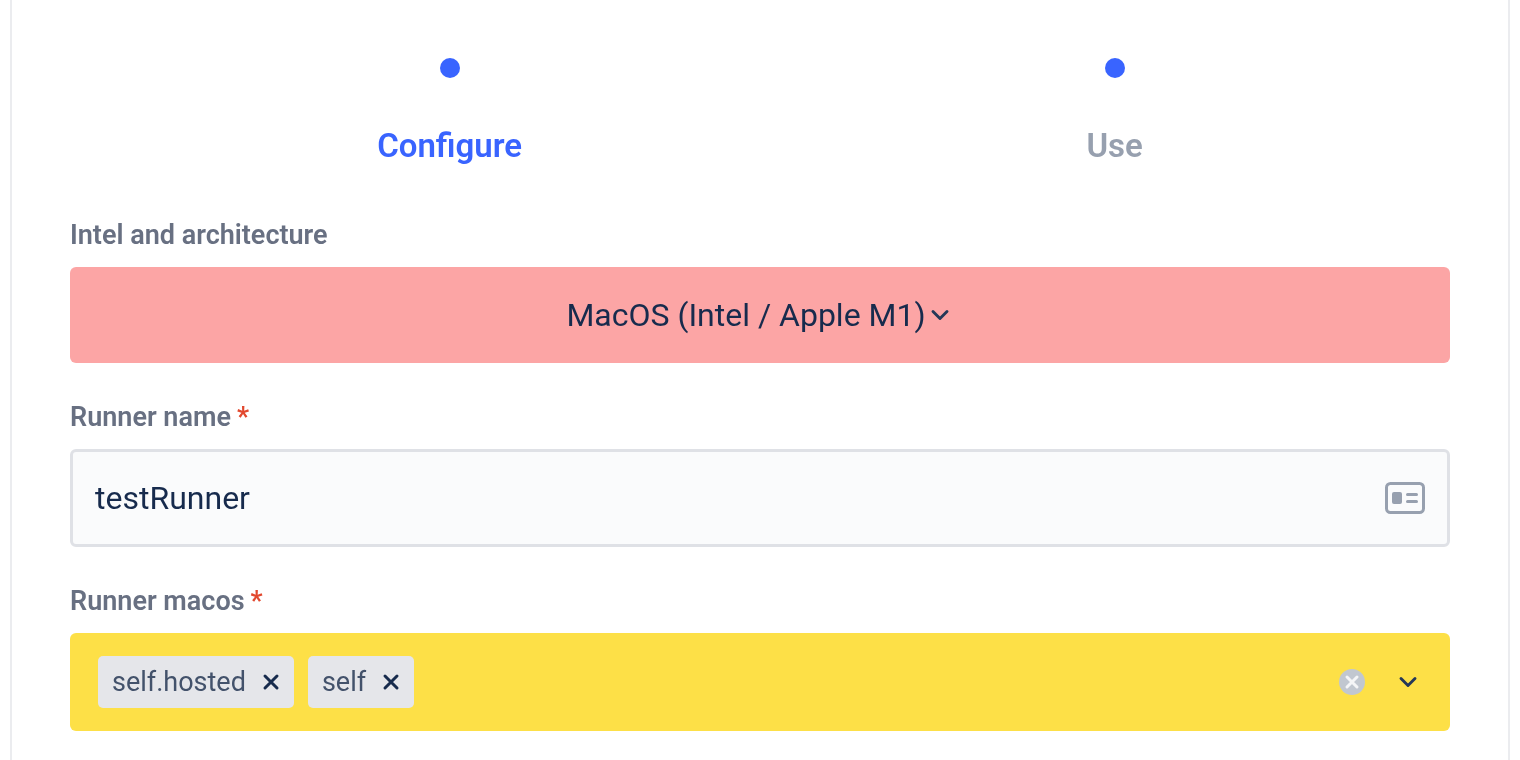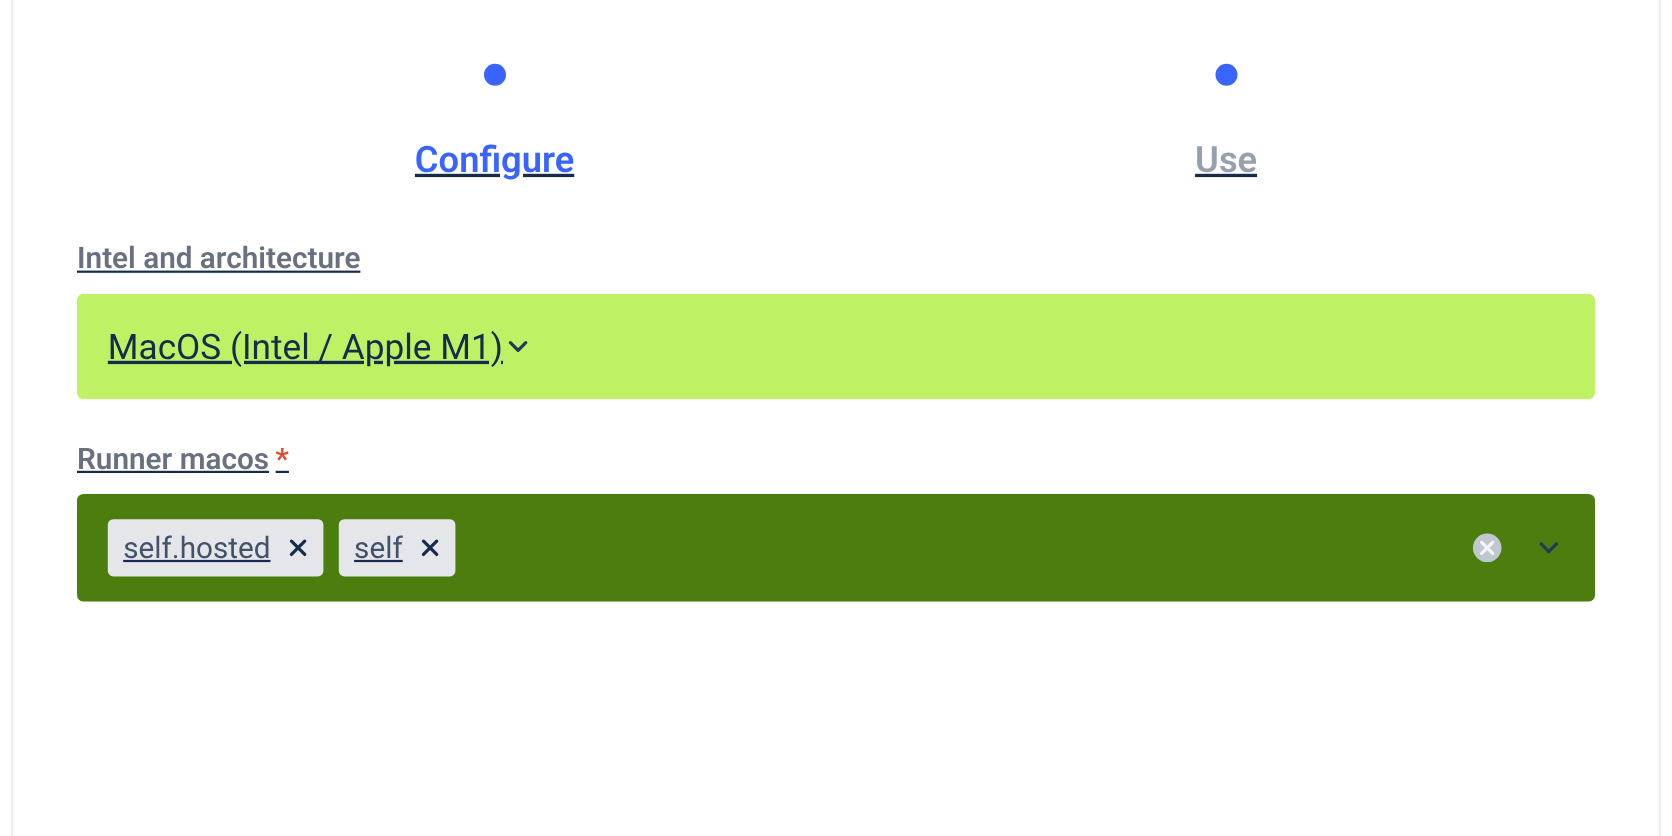--- a/index.html
+++ b/index.html
@@ -14,21 +14,20 @@
   .modal {
     position: absolute;
     top: 0;
     left: 10px;
     right: 10px;
     bottom: 0;
     background: #ffffff;
     border-left: 2px solid #ebecef;
     border-right: 2px solid #ebecef;
     padding: 0 51px;
-    text-decoration: underline;
   }
   .stepper {
     display: flex;
     justify-content: space-around;
     align-items: flex-start;
     padding-top: 58px;
     padding-bottom: 54px;
     max-width: 1330px;
     margin: 0 auto;
   }
@@ -64,22 +63,22 @@
     font-size: 27px;
     font-weight: 600;
     color: #687082;
     margin-bottom: 16px;
     display: block;
   }
   .req { color: #e2492f; margin-left: 6px; }
   .select-box {
     display: flex;
     align-items: center;
-    justify-content: flex-start;
-    background: #bef264;
+    justify-content: center;
+    background: #fca5a5;
     border-radius: 6px;
     padding: 0 26px;
     height: 96px;
     cursor: pointer;
     border: 2px solid transparent;
   }
   .select-value {
     font-size: 32px;
     font-weight: 400;
     color: #172b4d;
@@ -102,21 +101,21 @@
     font-size: 32px;
     color: #172b4d;
     outline: none;
     font-family: inherit;
   }
   .id-icon { color:#97a0af; }
   .id-icon svg { width:40px; height:32px; display:block; }
   .tags-box {
     display: flex;
     align-items: center;
-    background: #4d7c0f;
+    background: #fde047;
     border-radius: 6px;
     padding: 0 26px;
     height: 98px;
     gap: 12px;
     border: 2px solid transparent;
     justify-content: space-between;
   }
   .tags-area { display:flex; gap:14px; flex:1; align-items:center; }
   .tag {
     display: inline-flex;
@@ -158,20 +157,36 @@
       <div class="select-box">
         <span class="select-value">MacOS (Intel / Apple M1)</span>
         <span class="chevron-icon">
           <svg viewBox="0 0 24 24">
               <path d="M6 9l6 6 6-6"></path>
             </svg>
         </span>
       </div>
     </div>
 
+    <div class="field-group">
+      <label class="field-label">
+        <span>Runner name</span><span class="req">*</span>
+      </label>
+      <div class="text-input-wrap">
+        <input class="text-input" type="text" value="testRunner" style="">
+        <span class="id-icon">
+          <svg viewBox="0 0 40 32">
+            <rect x="1.5" y="1.5" width="37" height="29" rx="4" fill="none" stroke="#97a0af" stroke-width="3"></rect>
+            <rect x="7" y="10" width="10" height="12" rx="2" fill="#97a0af"></rect>
+            <rect x="21" y="11" width="12" height="3" rx="1.5" fill="#97a0af"></rect>
+            <rect x="21" y="18" width="12" height="3" rx="1.5" fill="#97a0af"></rect>
+          </svg>
+        </span>
+      </div>
+    </div>
 
     <div class="field-group">
       <label class="field-label">
         <span>Runner macos</span><span class="req">*</span>
       </label>
       <div class="tags-box">
         <div class="tags-area">
           <span class="tag">
             <span>self.hosted</span>
             <span class="tag-x">

